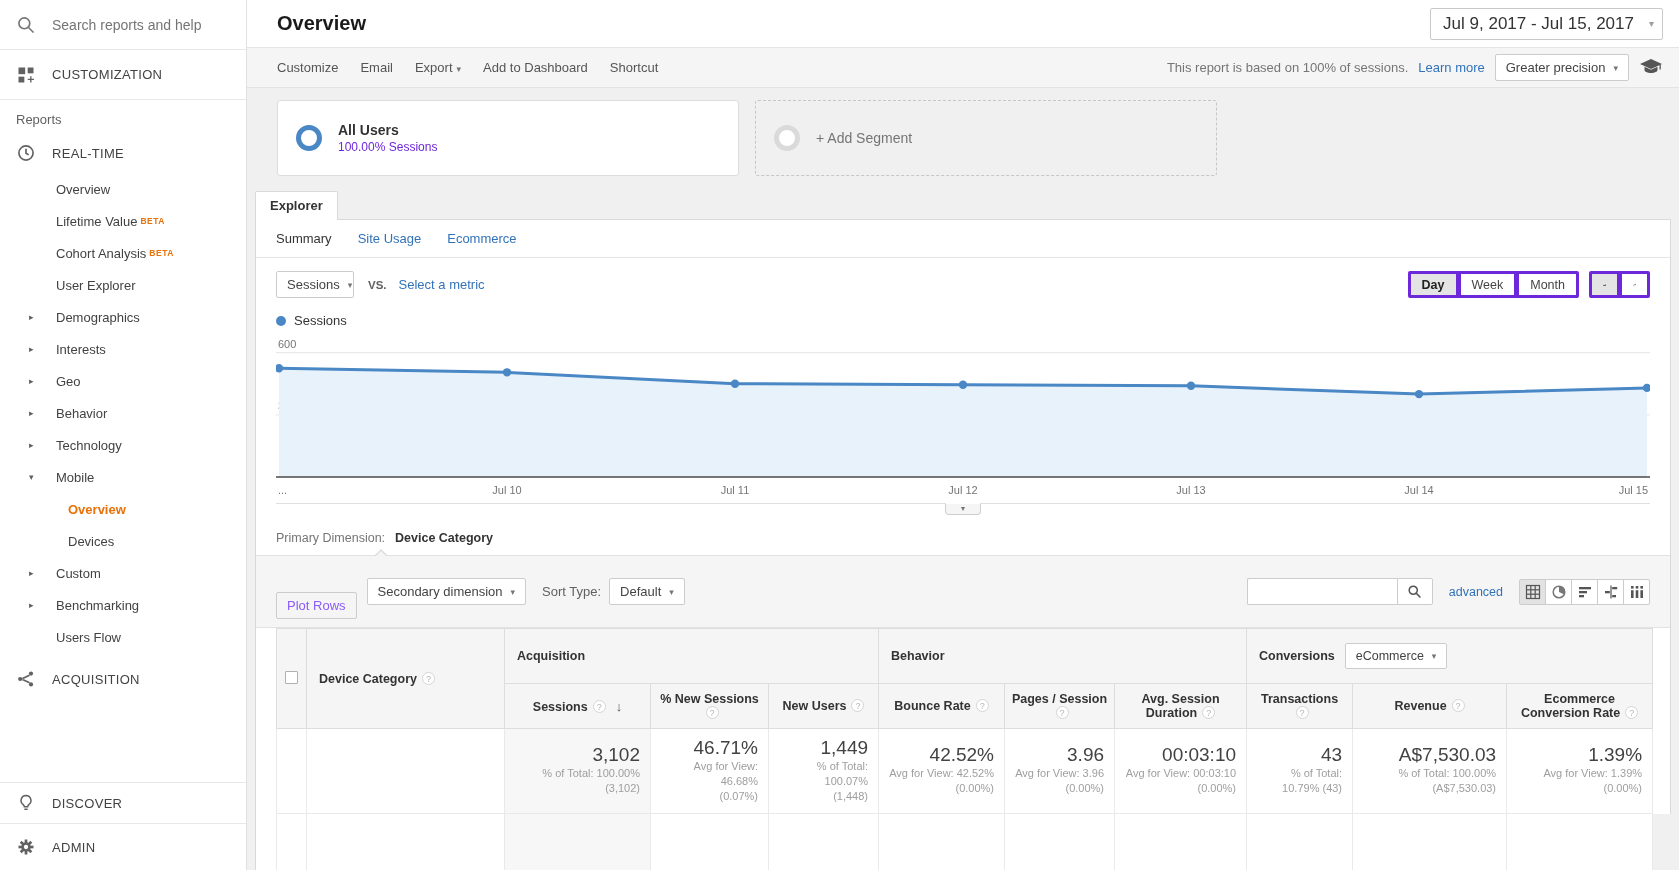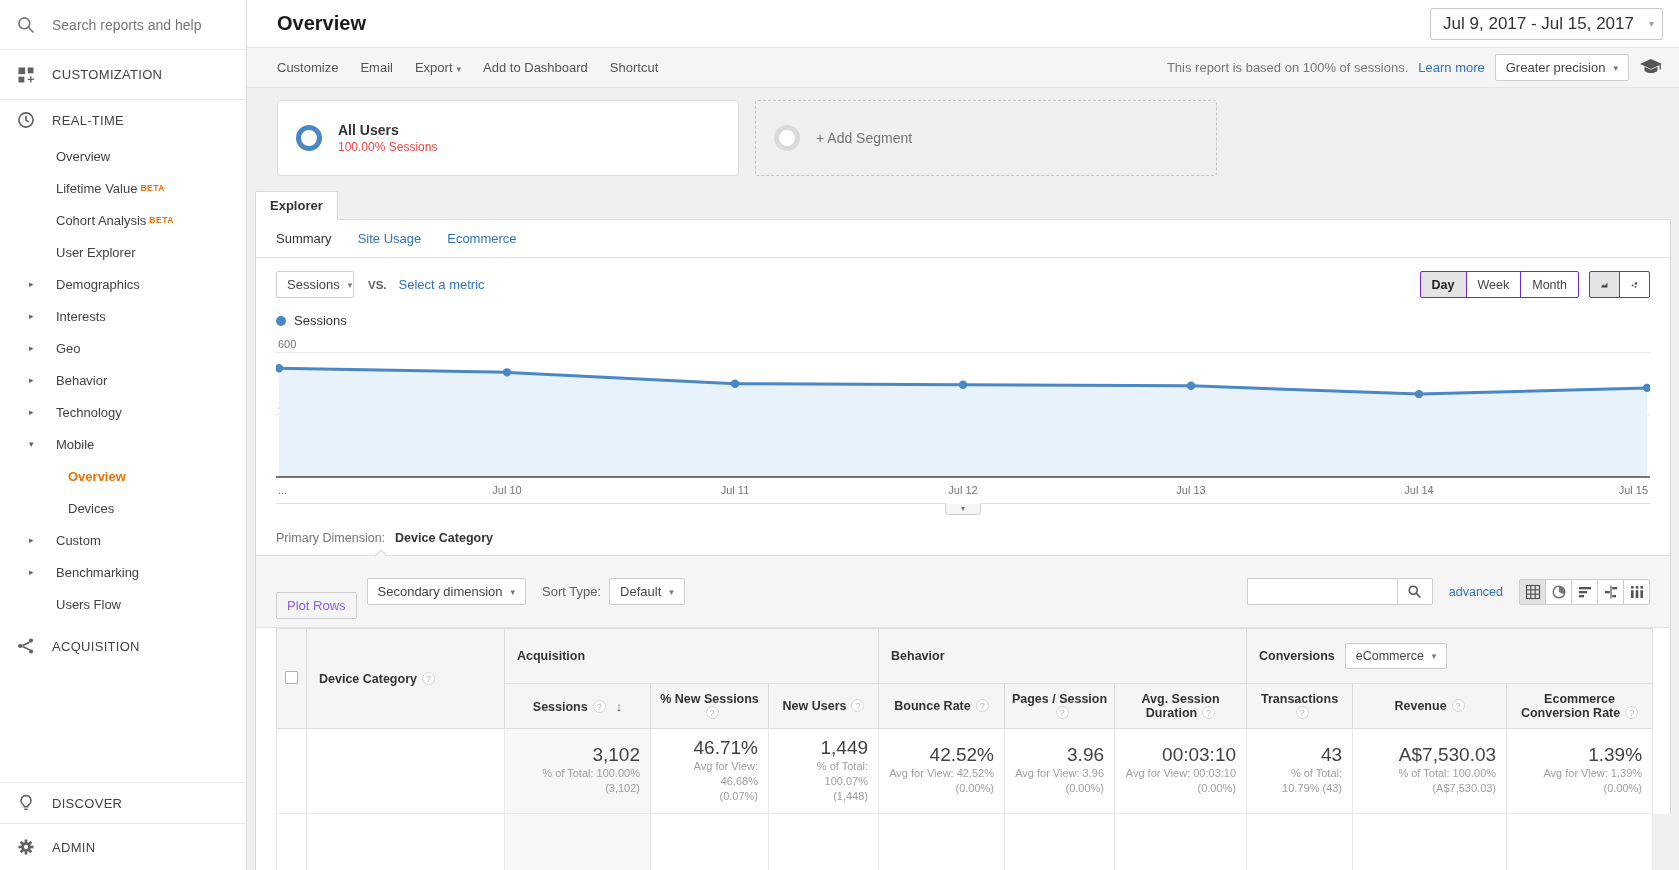--- a/index.html
+++ b/index.html
@@ -52,41 +52,41 @@
     display:inline-flex; align-items:center; padding:0 10px; color:#444; cursor:pointer; gap:8px; }
   .btn .caret { font-size:9px; color:#757575; }
 
   .segments { background:#f0f0f0; padding:12px 16px 14px 30px; display:flex; gap:16px; flex:0 0 auto; }
   .seg-card { width:462px; height:76px; display:flex; align-items:center; padding-left:18px; gap:16px; cursor:pointer; }
   .seg-all { background:#fff; border:1px solid #dcdcdc; border-radius:3px; }
   .seg-add { border:1px dashed #c6c6c6; border-radius:3px; color:#757575; }
   .donut { width:26px; height:26px; border-radius:50%; border:5px solid #4a87c5; background:#fff; }
   .donut.gray { border-color:#dadada; }
   .seg-title { font-size:14px; font-weight:bold; color:#333; }
-  .seg-sub { font-size:12px; color:#ef4444; margin-top:2px; }
+  .seg-sub { font-size:12px; color:#6d28d9; margin-top:2px; }
   .seg-add-label { font-size:14px; color:#757575; }
 
   .explorer-tab { margin-left:8px; display:inline-block; background:#fff; border:1px solid #d9d9d9;
     border-bottom:none; border-radius:2px 2px 0 0; padding:6px 14px 7px; font-weight:bold;
     color:#333; position:relative; top:1px; z-index:2; width:fit-content; cursor:pointer; }
   .panel { background:#fff; border:1px solid #d9d9d9; margin:0 8px 4px 8px; flex:1;
     display:flex; flex-direction:column; }
 
   .tabs-row { display:flex; gap:26px; padding:0 20px; height:38px; align-items:center;
     border-bottom:1px solid #e5e5e5; flex:0 0 38px; }
   .tab { cursor:pointer; }
   .tab.active { color:#333; }
   .tab.inactive { color:#3272b8; }
 
   .controls-row { display:flex; align-items:center; padding:13px 20px 5px; flex:0 0 auto; }
   .metric-select { width:78px; justify-content:space-between; }
   .vs { margin:0 12px 0 14px; color:#616161; font-size:11.5px; font-weight:bold; text-transform:uppercase; }
   .controls-right { margin-left:auto; display:flex; align-items:center; gap:10px; }
   .seg-group { display:flex; }
-  .seg-btn { background:#fff; border:1px solid #6d28d9; height:27px; padding:0 11px;
+  .seg-btn { background:#fff; border:3px solid #6d28d9; height:27px; padding:0 11px;
     display:flex; align-items:center; font-size:12.5px; color:#444; cursor:pointer; margin-left:-1px; }
   .seg-btn:first-child { border-radius:2px 0 0 2px; margin-left:0; }
   .seg-btn:last-child { border-radius:0 2px 2px 0; }
   .seg-btn.active { background:#e4e4e4; font-weight:bold; color:#222; }
   .icon-btn { width:31px; }
 
   .legend-row { display:flex; align-items:center; gap:8px; padding:10px 20px 6px; flex:0 0 auto; }
   .legend-dot { width:10px; height:10px; border-radius:50%; background:#4a87c5; }
   .legend-label { font-size:13px; color:#333; }
 
@@ -167,20 +167,21 @@
     <span class="sb-icon">
       <svg width="20" height="20" viewBox="0 0 24 24" fill="#616161">
           <rect x="3" y="3" width="8" height="8"></rect>
           <rect x="14" y="3" width="7" height="7"></rect>
           <rect x="3" y="14" width="7" height="7"></rect>
           <path d="M17 13.5h1.6v2.9h2.9V18h-2.9v2.9H17V18h-2.9v-1.6H17z"></path>
         </svg>
     </span>
     <span class="lbl">CUSTOMIZATION</span>
   </div>
+  <div class="sb-reports">Reports</div>
   <div class="sb-section">
     <span class="sb-icon">
       <svg width="20" height="20" viewBox="0 0 24 24">
           <circle cx="12" cy="12" r="8.5" fill="none" stroke="#616161" stroke-width="2"></circle>
           <path d="M12 7v5.3l3.2 2" fill="none" stroke="#616161" stroke-width="2"></path>
         </svg>
     </span>
     <span class="lbl">REAL-TIME</span>
   </div>
   <div class="nav-list">

